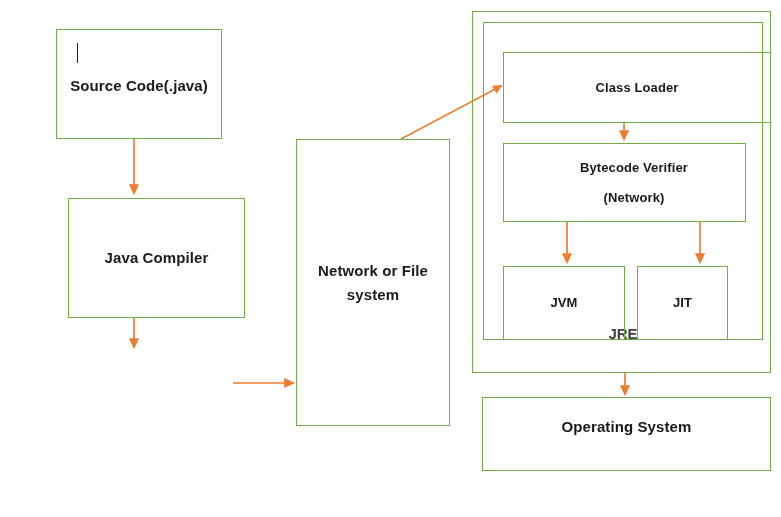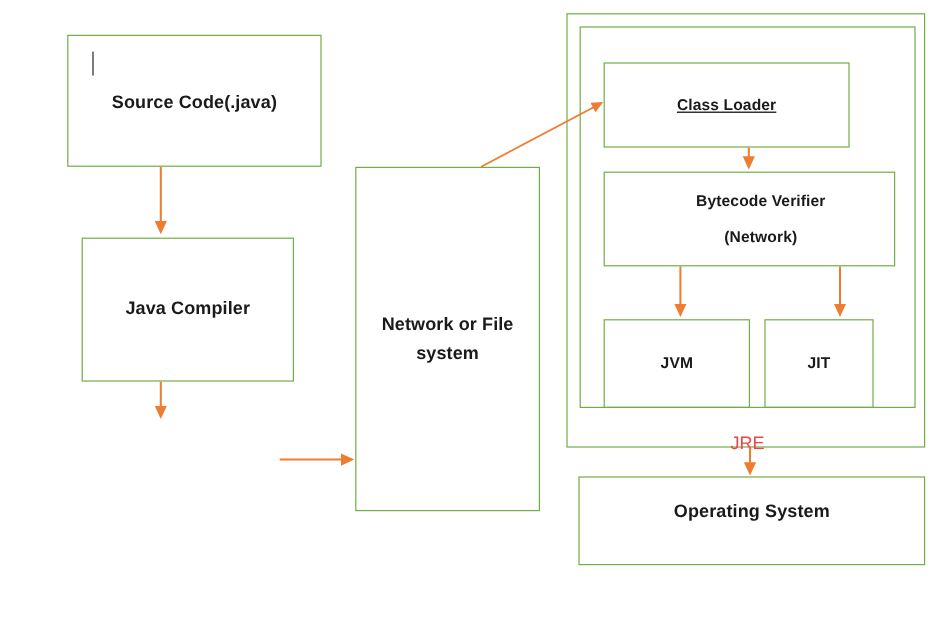--- a/index.html
+++ b/index.html
@@ -29,21 +29,21 @@
     justify-content: center;
     text-align: center;
   }
   .box .label {
     font-weight: bold;
     color: #1a1a1a;
     letter-spacing: 0.1px;
     line-height: 1.5;
   }
   
-  #box-source-code { left: 56px;  top: 29px;  width: 212px; height: 110px; align-items: center; }
+  #box-source-code { left: 56px;  top: 29px;  width: 166px; height: 110px; align-items: center; }
   #box-source-code .label { font-size: 15px; }
   #box-source-code .caret {
     position: absolute;
     left: 20px;
     top: 13px;
     width: 1px;
     height: 20px;
     background: #262626;
   }
   #box-source-code .label { margin-top: 4px; }
@@ -66,28 +66,28 @@
     border: 1.6px solid #70AD47;
   }
   #jre-middle {
     position: absolute;
     left: 483px; top: 22px; width: 280px; height: 318px;
     box-sizing: border-box;
     border: 1.6px solid #70AD47;
   }
   #jre-label {
     position: absolute;
-    left: 483px; top: 361px; width: 280px;
+    left: 483px; top: 325px; width: 280px;
     text-align: center;
     font-size: 15px;
-    font-weight: normal;
-    color: #ef4444;
+    font-weight: bold;
+    color: #404040;
   }
 
-  #box-class-loader     { left: 503px; top: 52px;  width: 205px; height: 71px; text-decoration: underline; }
+  #box-class-loader     { left: 503px; top: 52px;  width: 268px; height: 71px; }
   #box-class-loader .label { font-size: 13px; }
 
   #box-bytecode-verifier{ left: 503px; top: 143px; width: 243px; height: 79px; padding-left: 19px; }
   #box-bytecode-verifier .label { font-size: 13px; }
   #box-bytecode-verifier .label + .label { margin-top: 10px; }
 
   #box-jvm { left: 503px; top: 266px; width: 122px; height: 74px; }
   #box-jvm .label { font-size: 13px; }
 
   #box-jit { left: 637px; top: 266px; width: 91px; height: 74px; }

